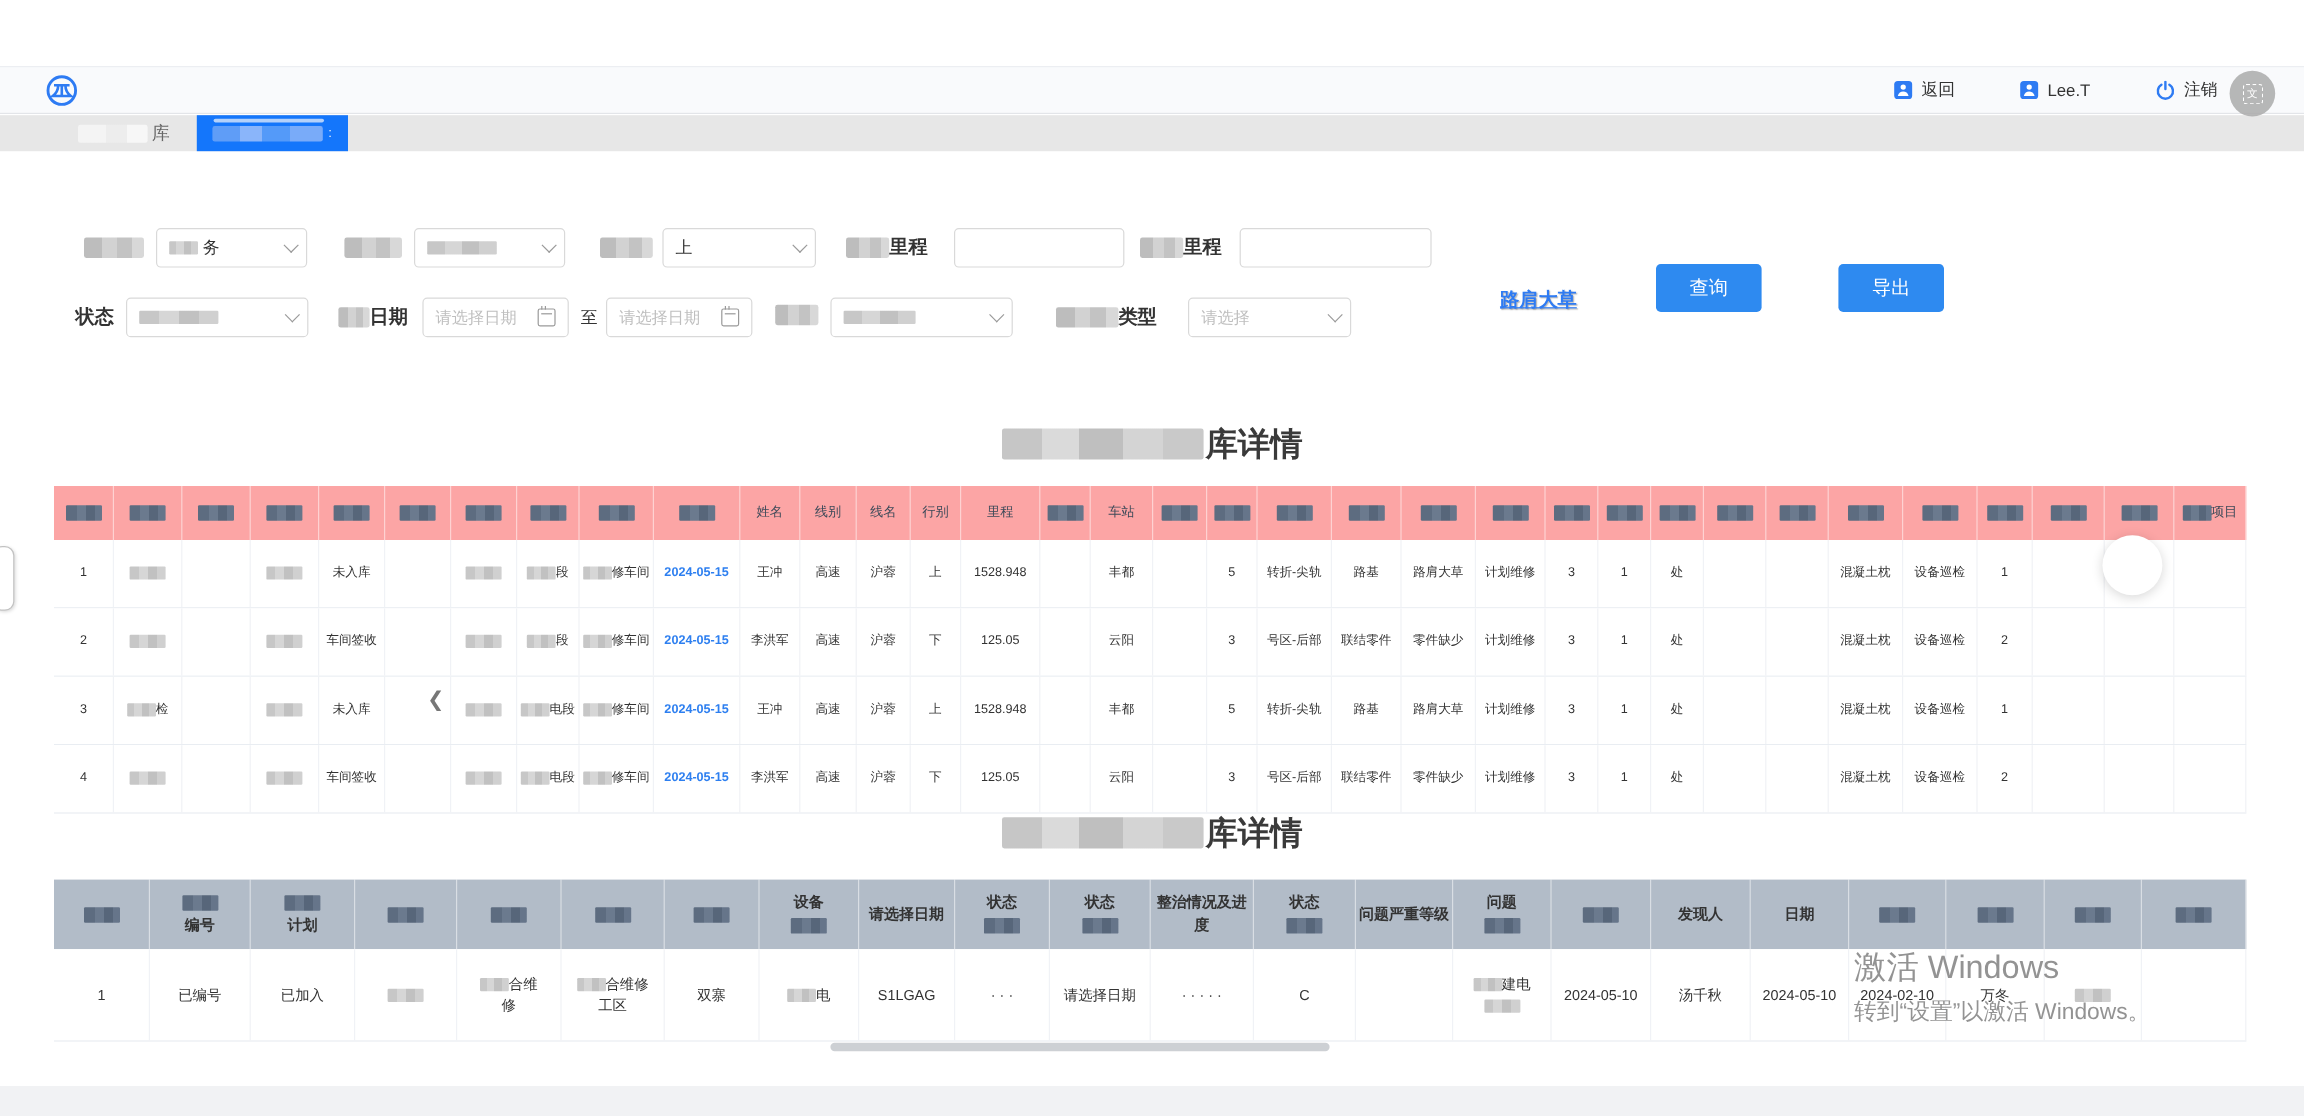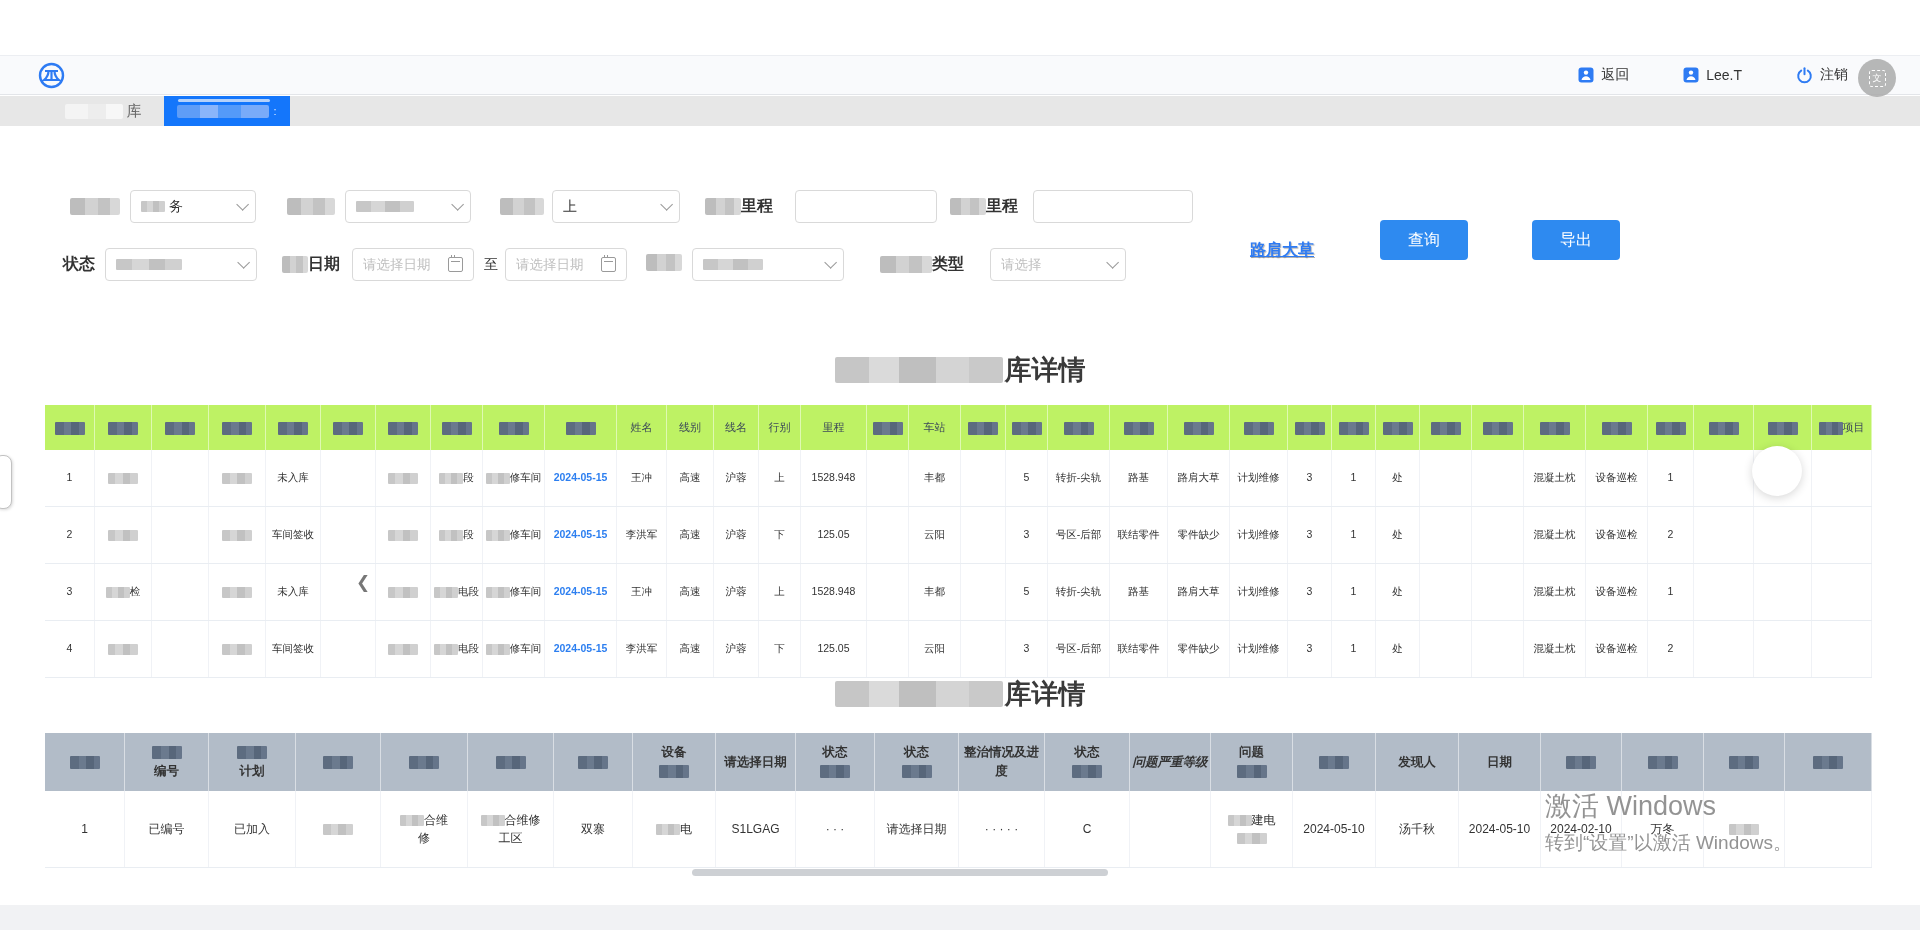--- a/index.html
+++ b/index.html
@@ -47,21 +47,21 @@
             text-decoration:underline;text-shadow:1px 1px 1px rgba(120,120,120,.55);cursor:pointer;}
   .btn{position:absolute;top:220px;width:88px;height:40px;background:#2e8af0;color:#fff;font-size:16px;
        border:none;border-radius:4px;display:flex;align-items:center;justify-content:center;cursor:pointer;}
   
   .sectitle{position:absolute;left:0;width:1920px;display:flex;align-items:center;justify-content:center;gap:2px;}
   .sectitle .tblur{width:168px;height:26px;border-radius:2px;
       background:linear-gradient(90deg,#c6c6c6 0 20%,#dadada 20% 38%,#bfbfbf 38% 60%,#d4d4d4 60% 80%,#c9c9c9 80%);}
   .sectitle .ttext{font-size:27px;font-weight:bold;color:#3a3a3a;}
   
   .dtable{position:absolute;left:45px;width:1827px;}
-  .thead{display:flex;background:#bef264;}
+  .thead{display:flex;background:#fca5a5;}
   .t2 .thead{background:#b2bcc8;}
   .tbody{background:#fff;}
   .trow{display:flex;border-bottom:1px solid #e9edf2;background:#fff;}
   .tcell{display:flex;align-items:center;justify-content:center;text-align:center;box-sizing:border-box;overflow:hidden;}
   .tcell.th{border-right:1px solid rgba(255,255,255,.5);font-size:11px;color:#3d4a59;}
   .t1 .tcell.th{height:45px;}
   .t2 .tcell.th{height:58px;font-size:12.5px;color:#333;font-weight:bold;}
   .t1 .tcell.td{height:56px;font-size:10.5px;border-right:1px solid #f0f2f6;}
   .t2 .tcell.td{height:76px;font-size:12px;border-right:1px solid #f0f2f6;}
   .cwrap{display:inline-block;line-height:1.5;}
@@ -755,21 +755,21 @@
         </div>
         <div class="tcell th" style="width: 84px;">
           <span class="cwrap"><span>状态</span><br><span class="rb dk"></span></span>
         </div>
         <div class="tcell th" style="width: 86px;">
           <span class="cwrap"><span>整治情况及进度</span></span>
         </div>
         <div class="tcell th" style="width: 85px;">
           <span class="cwrap"><span>状态</span><br><span class="rb dk"></span></span>
         </div>
-        <div class="tcell th" style="width: 81px; font-style: italic;">
+        <div class="tcell th" style="width: 81px;">
           <span class="cwrap"><span>问题严重等级</span></span>
         </div>
         <div class="tcell th" style="width: 82px;">
           <span class="cwrap"><span>问题</span><br><span class="rb dk"></span></span>
         </div>
         <div class="tcell th" style="width: 83px;">
           <span class="cwrap"><span class="rb dk"></span></span>
         </div>
         <div class="tcell th" style="width: 83px;">
           <span class="cwrap"><span>发现人</span></span>

